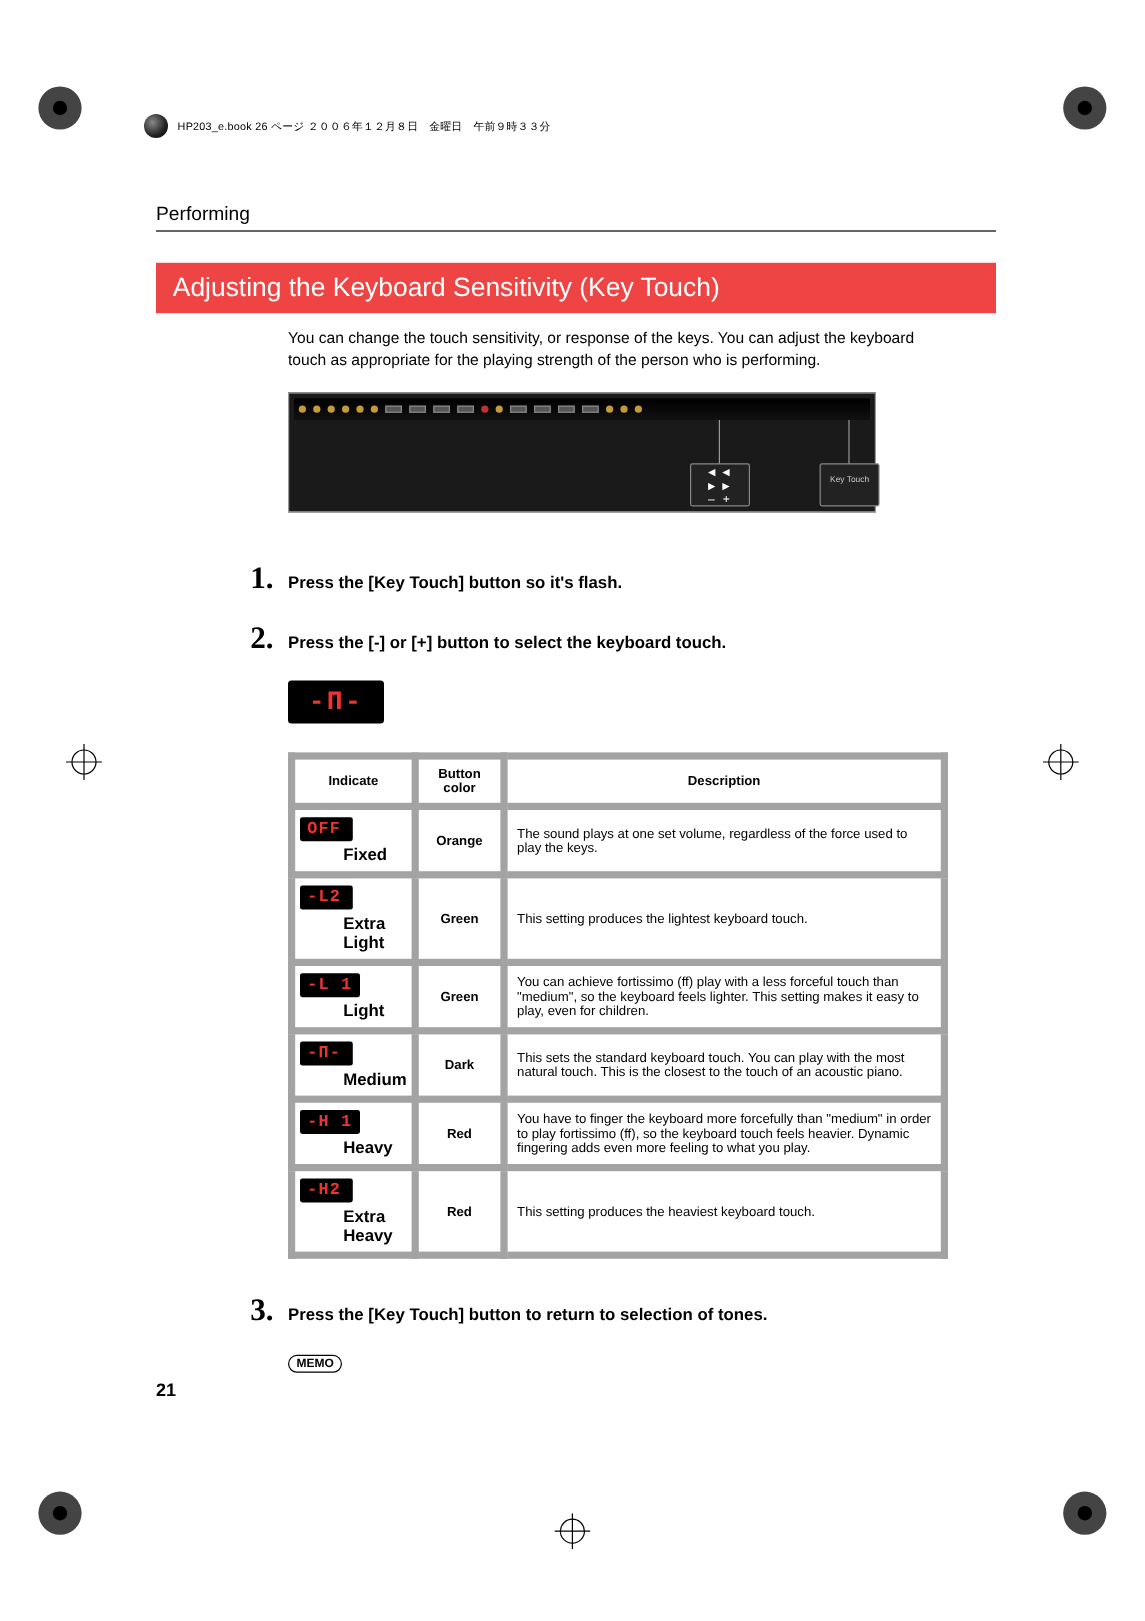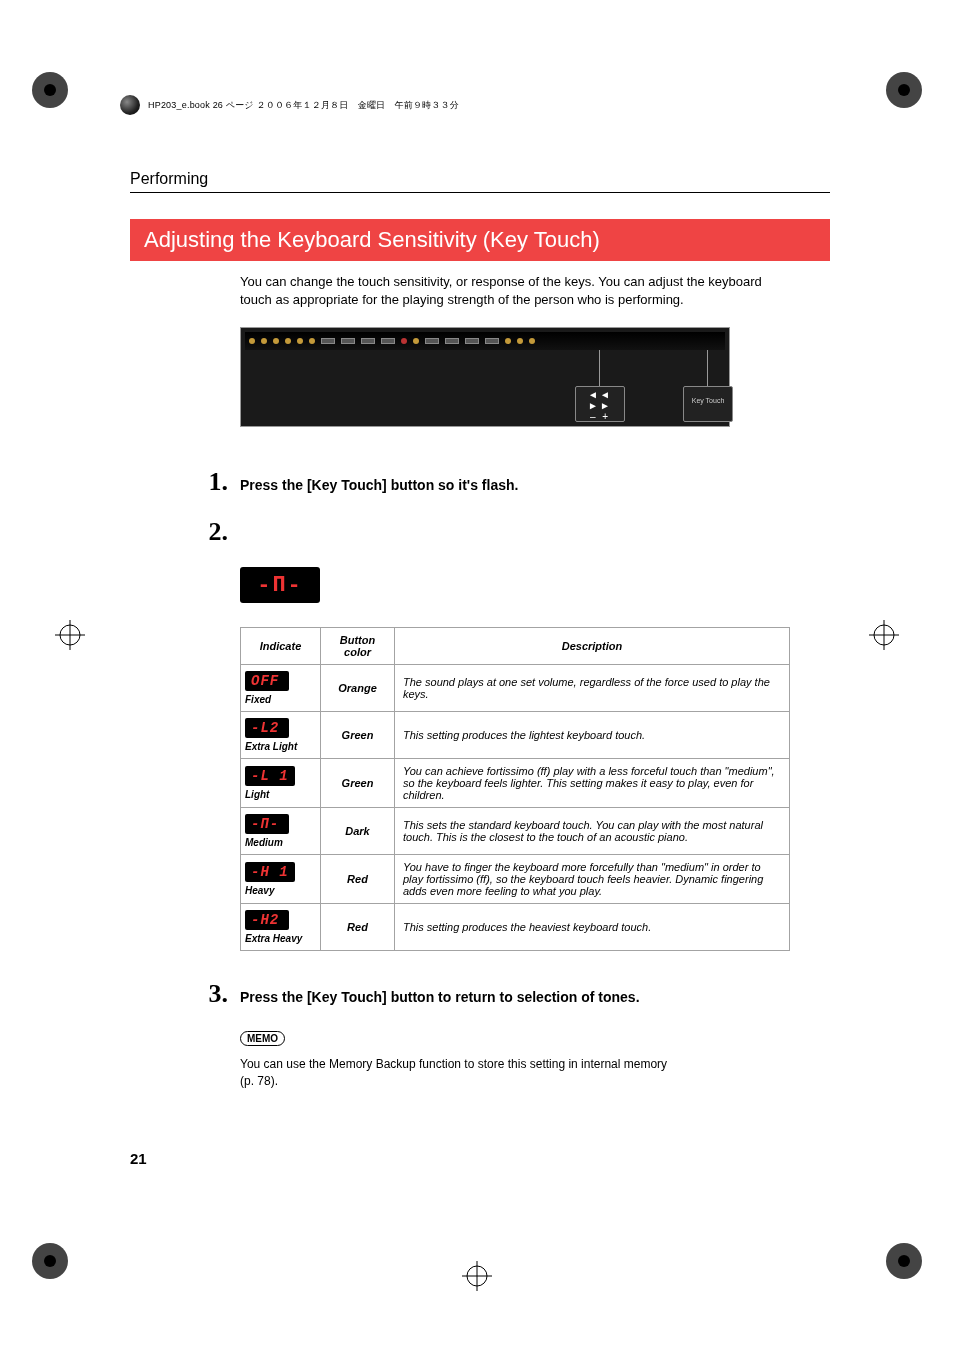--- a/index.html
+++ b/index.html
@@ -129,24 +129,23 @@
     font-weight: bold;
   }
   table.kt {
     margin-left: 110px;
     width: 550px;
     border-collapse: collapse;
     font-size: 11px;
     margin-bottom: 28px;
   }
   table.kt th, table.kt td {
-    border: 1px solid #a3a3a3;
+    border: 6px solid #a3a3a3;
     padding: 6px 8px;
     vertical-align: middle;
-    font-style: italic;
   }
   table.kt th {
     font-weight: 700;
     text-align: center;
     background: #fff;
   }
   table.kt td.ind-cell {
     text-align: left;
     width: 80px;
     padding: 6px 4px;
@@ -164,22 +163,23 @@
     font-size: 14px;
     letter-spacing: 1px;
     padding: 2px 6px;
     border-radius: 2px;
     min-width: 44px;
     font-weight: bold;
   }
   .ind-label {
     display: block;
     font-weight: 700;
-    font-size: 10px;
+    font-size: 14px;
     margin-top: 3px;
+    margin-left: 36px;
   }
   .memo-row {
     display: flex;
     margin-left: 110px;
     align-items: flex-start;
     gap: 10px;
     flex-direction: column;
   }
   .memo-badge {
     border: 1px solid #000;
@@ -299,20 +299,21 @@
     </div>
   </div>
 
   <div class="steps">
     <div class="step-row">
       <div class="step-num">1.</div>
       <div class="step-text">Press the [Key Touch] button so it's flash.</div>
     </div>
     <div class="step-row">
       <div class="step-num">2.</div>
+      <div class="step-text">Press the [-] or [+] button to select the keyboard touch.</div>
     </div>
   </div>
 
   <div class="seg-display">-П-</div>
 
   <table class="kt">
     <thead>
       <tr>
         <th>Indicate</th>
         <th>Button color</th>
@@ -353,17 +354,16 @@
     </tbody>
   </table>
 
   <div class="step-row">
     <div class="step-num">3.</div>
     <div class="step-text">Press the [Key Touch] button to return to selection of tones.</div>
   </div>
 
   <div class="memo-row">
     <div class="memo-badge">MEMO</div>
-    <div class="memo-text">You can use the Memory Backup function to store this setting in internal memory (p. 78).</div>
   </div>
 </div>
 
 <div class="page-number">21</div>
 
 </body></html>

